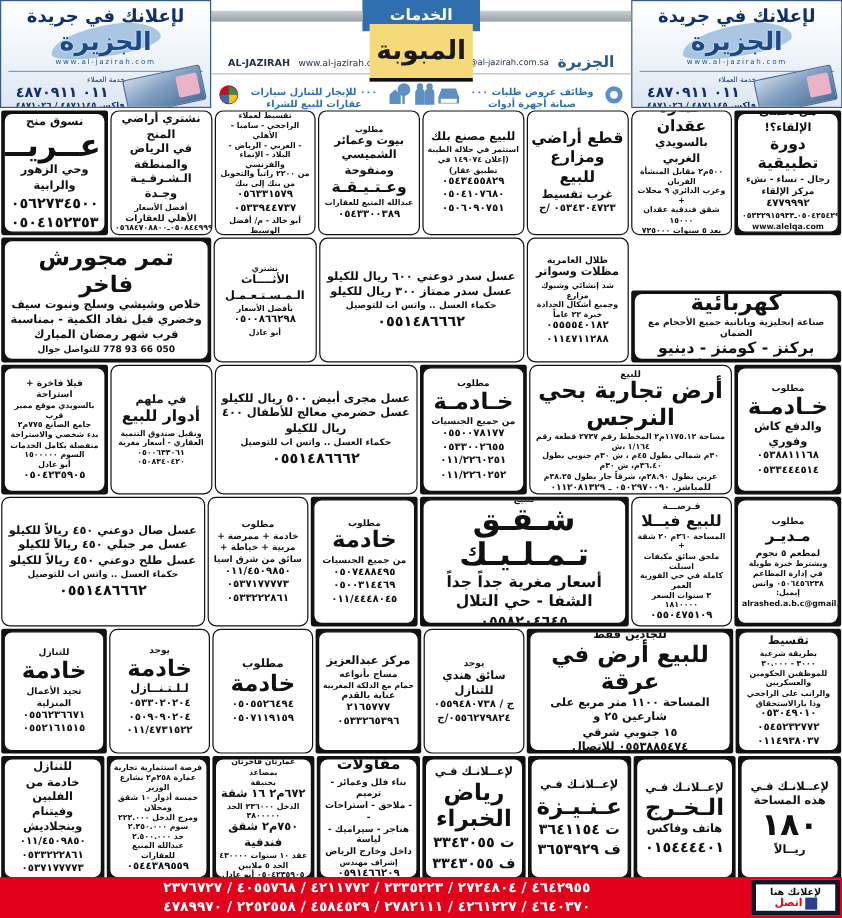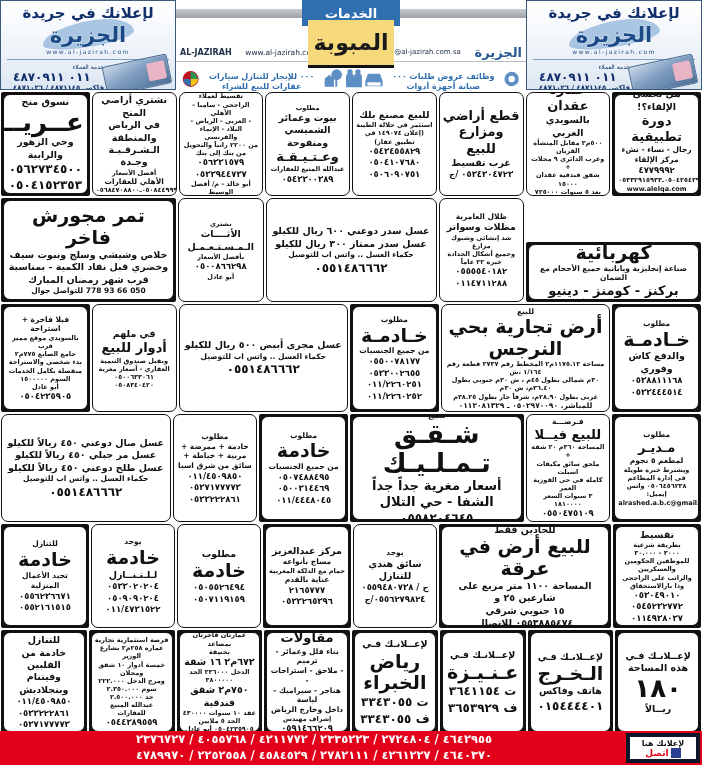--- a/index.html
+++ b/index.html
@@ -125,21 +125,21 @@
     display: flex; align-items: center; justify-content: center;
     border-bottom: 3px solid #111;
     z-index: 3;
   }
   .mast-logo-block span {
     font-size: 22px; font-weight: bold; color: #1a1a1a;
     line-height: 1;
   }
   .mast-info {
     display: flex; align-items: center; justify-content: space-between;
-    padding: 0 4px;
+    padding: 0 14px;
     height: 24px;
     margin-top: 18px;
     border-bottom: 1px solid #b9bec3;
     direction: ltr;
   }
   .mast-info .lbl { font-size: 8px; font-weight: bold; color: #20324a; }
   .mast-info .url { font-size: 7.5px; color: #20324a; }
   .mast-info .mail { font-size: 7px; color: #20324a; }
   .mast-info .ar-logo { font-size: 13px; font-weight: bold; color: #2a5a93; direction: rtl;}
   .mast-icons {
@@ -482,20 +482,21 @@
           <div class="l-small">من جميع الجنسيات</div>
           <div class="l-numS">٠٥٥٠٠٧٨١٧٧</div>
           <div class="l-numS">٠٥٣٣٠٠٢٦٥٥</div>
           <div class="l-numS">٠١١/٢٢٦٠٢٥١</div>
           <div class="l-numS">٠١١/٢٢٦٠٢٥٢</div>
         </div>
       </div>
       <div class="ad plain" style="flex-grow: 2;">
         <div class="ad-inner">
           <div class="l-med">عسل مجرى أبيض ٥٠٠ ريال للكيلو</div>
+          <div class="l-med">عسل حضرمي معالج للأطفال ٤٠٠ ريال للكيلو</div>
           <div class="l-small">حكماء العسل .. واتس اب للتوصيل</div>
           <div class="l-num">٠٥٥١٤٨٦٦٦٢</div>
         </div>
       </div>
       <div class="ad plain" style="flex-grow: 1;">
         <div class="ad-inner">
           <div class="l-med">في ملهم</div>
           <div class="l-big">أدوار للبيع</div>
           <div class="l-tiny">ونقبل صندوق التنمية</div>
           <div class="l-tiny">العقاري - أسعار مغرية</div>

